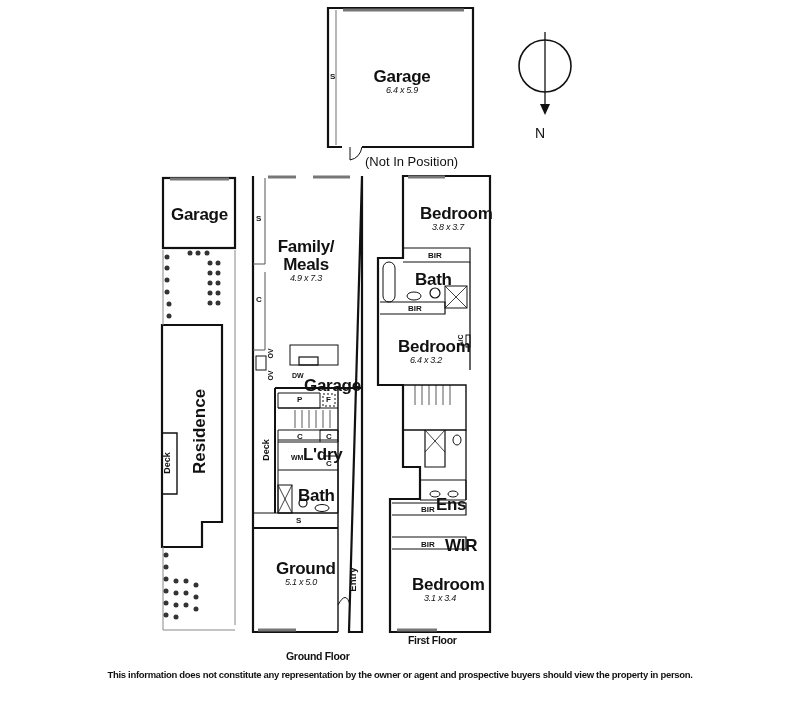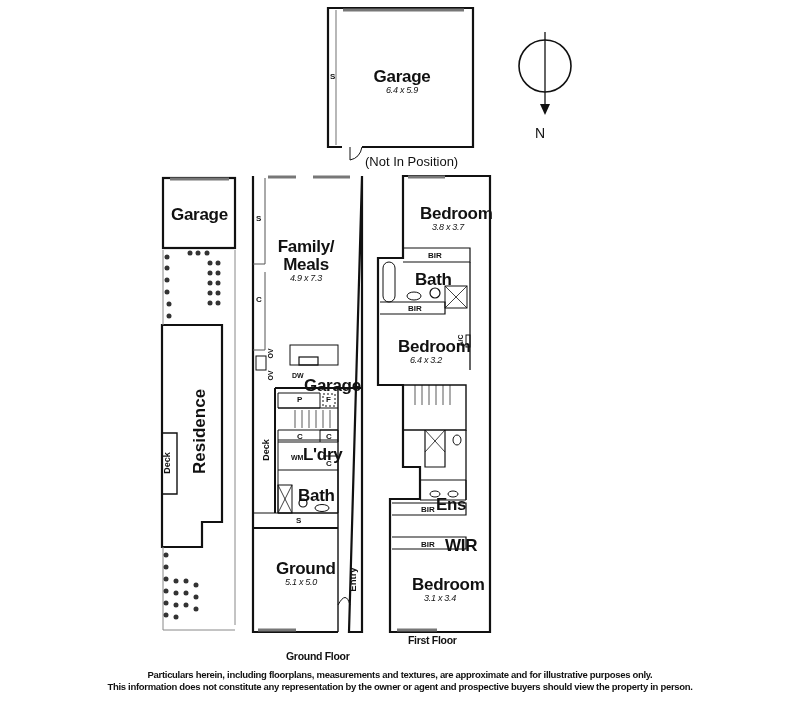--- a/index.html
+++ b/index.html
@@ -217,15 +217,14 @@
   <div class="name">WIR</div>
 </div>
 <div class="small" style="left:421px; top:540px;">BIR</div>
 <div class="lbl" style="left:412px; top:576px; width:56px;">
   <div class="name">Bedroom</div>
   <div class="dim">3.1 x 3.4</div>
 </div>
 <div class="floor-label" style="left:408px; top:634px;">First Floor</div>
 
 <div class="disclaimer">
-  <div>Particulars herein, including floorplans, measurements and textures, are approximate and for illustrative purposes only.</div>
   <div>This information does not constitute any representation by the owner or agent and prospective buyers should view the property in person.</div>
 </div>
 
 </body></html>

